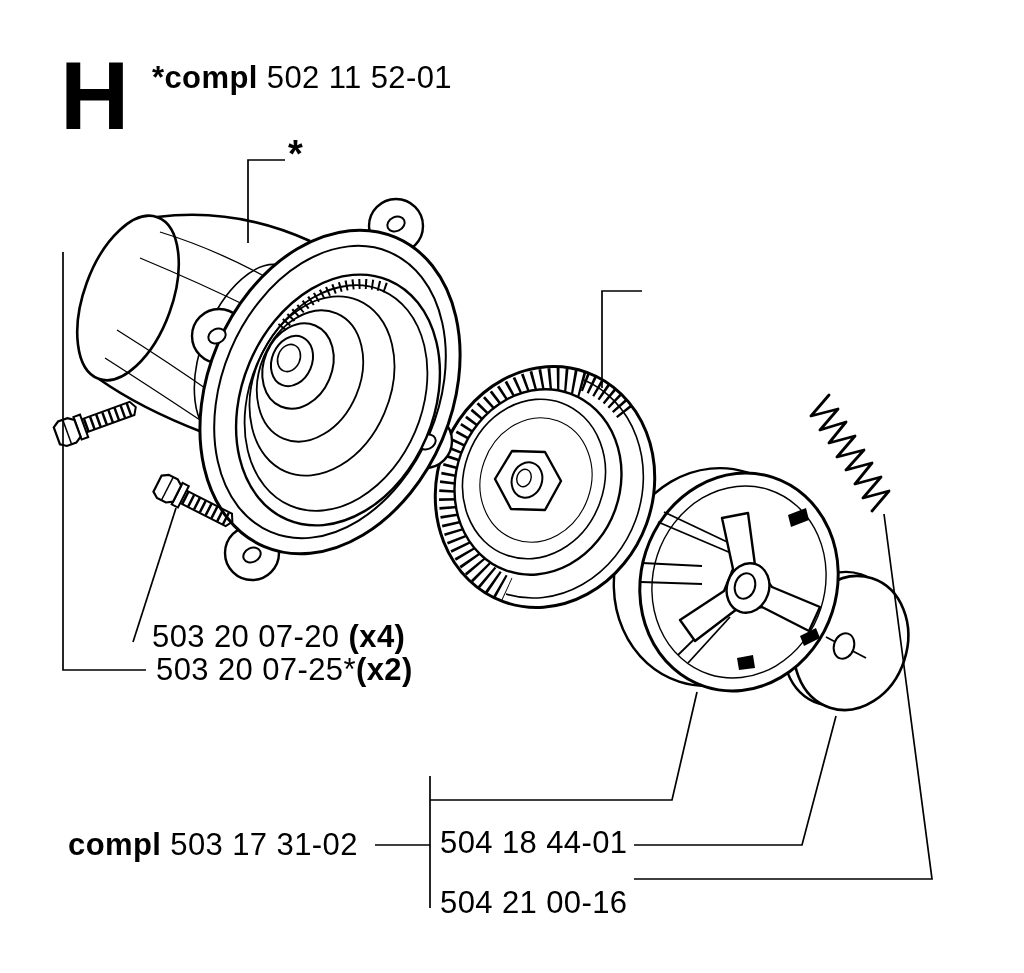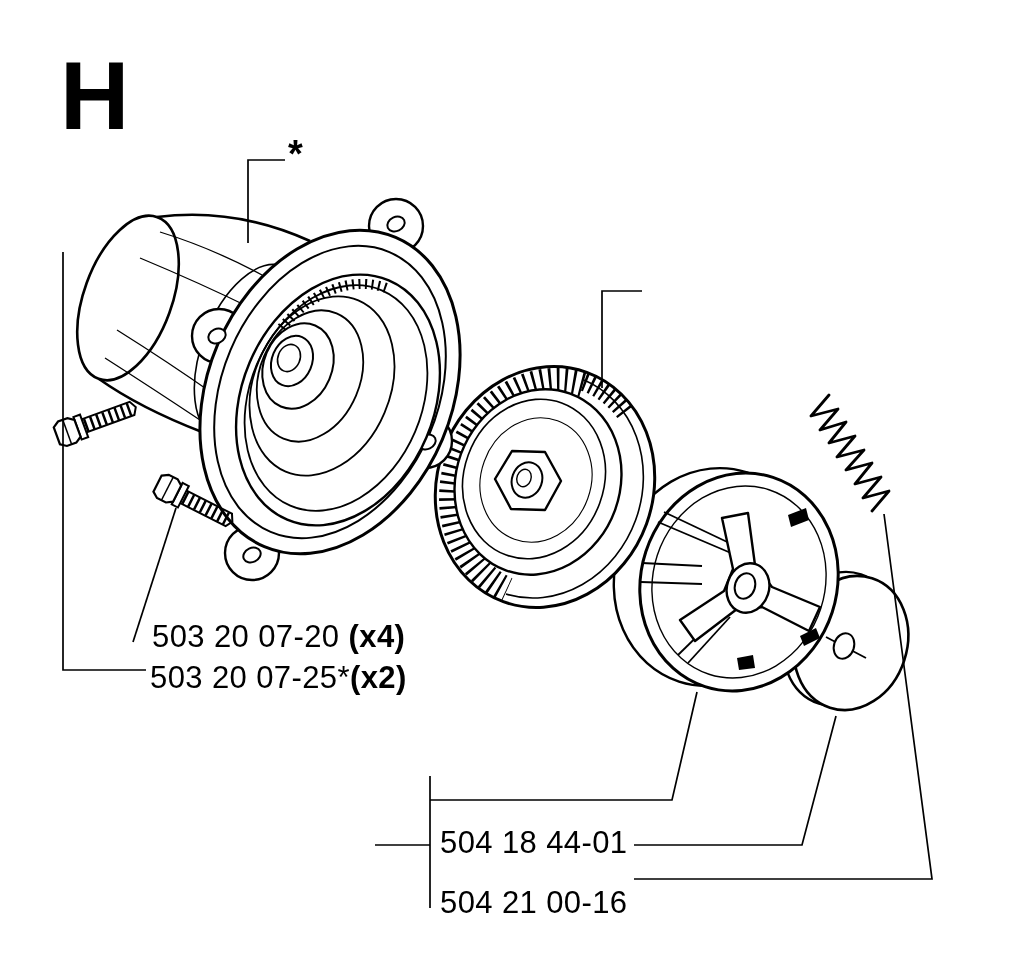--- a/index.html
+++ b/index.html
@@ -127,32 +127,38 @@
       <path d="M375,845 H430"></path>
       <path d="M430,776 V908"></path>
       <path d="M430,800 H672 L697,692"></path>
       <path d="M634,845 H802 L836,716"></path>
       <path d="M634,879 H932 L884,514"></path>
     </g>
   </svg>
 
   <div class="lbl letter" style="left:60px; top:41px;">H</div>
 
+  <div class="lbl" style="left:152px; top:60px;">
+    <span class="b">*compl</span><span class="ml">502 11 52-01</span>
+  </div>
 
   <div class="lbl star" style="left:288px; top:133px;">*</div>
 
 
   <div class="lbl" style="left:152px; top:619px;text-align:right;">
     <span>503 20 07-20</span><span class="b ml">(x4)</span>
   </div>
 
-  <div class="lbl" style="left:150px; top:652px;margin-top:8px;">
+  <div class="lbl" style="left:156px; top:652px;">
     <span>503 20 07-25*</span><span class="b">(x2)</span>
   </div>
 
+  <div class="lbl" style="left:68px; top:827px;">
+    <span class="b">compl</span><span class="ml">503 17 31-02</span>
+  </div>
 
   <div class="lbl" style="left:440px; top:825px;">
     <span>504 18 44-01</span>
   </div>
 
   <div class="lbl" style="left:440px; top:859px;margin-top:26px;">
     <span>504 21 00-16</span>
   </div>
 
 </div>

